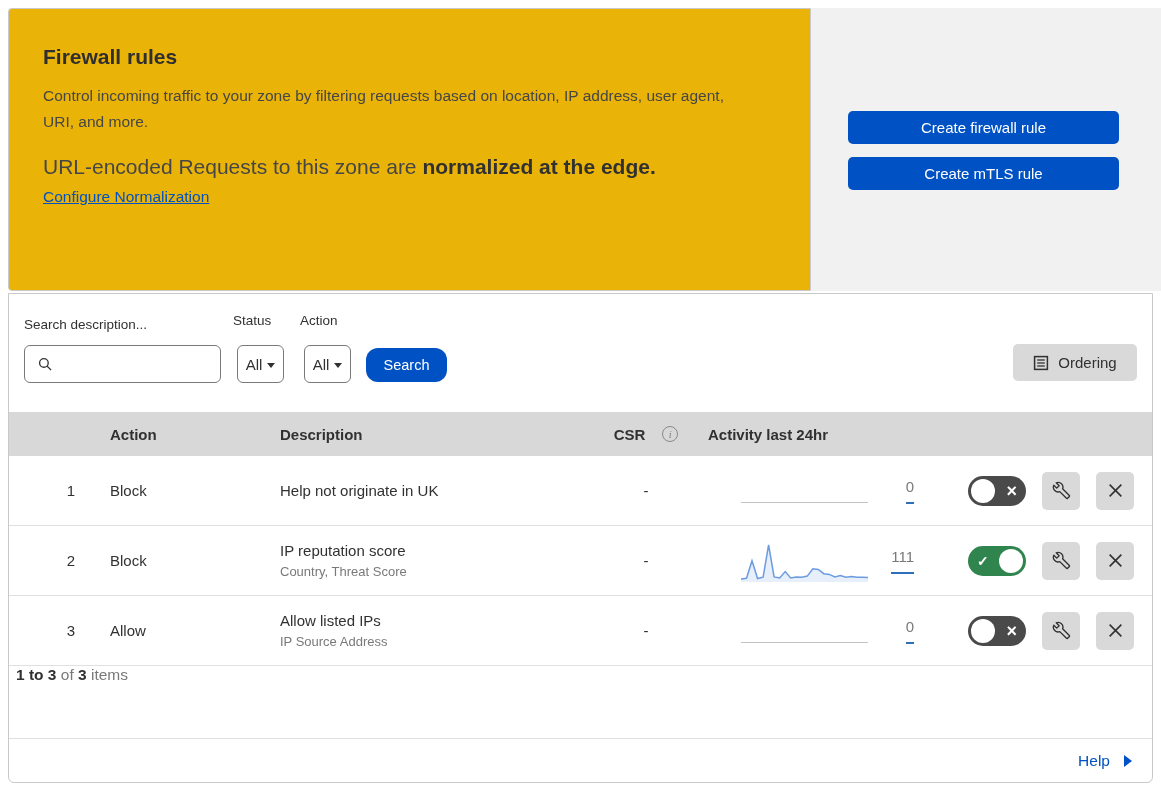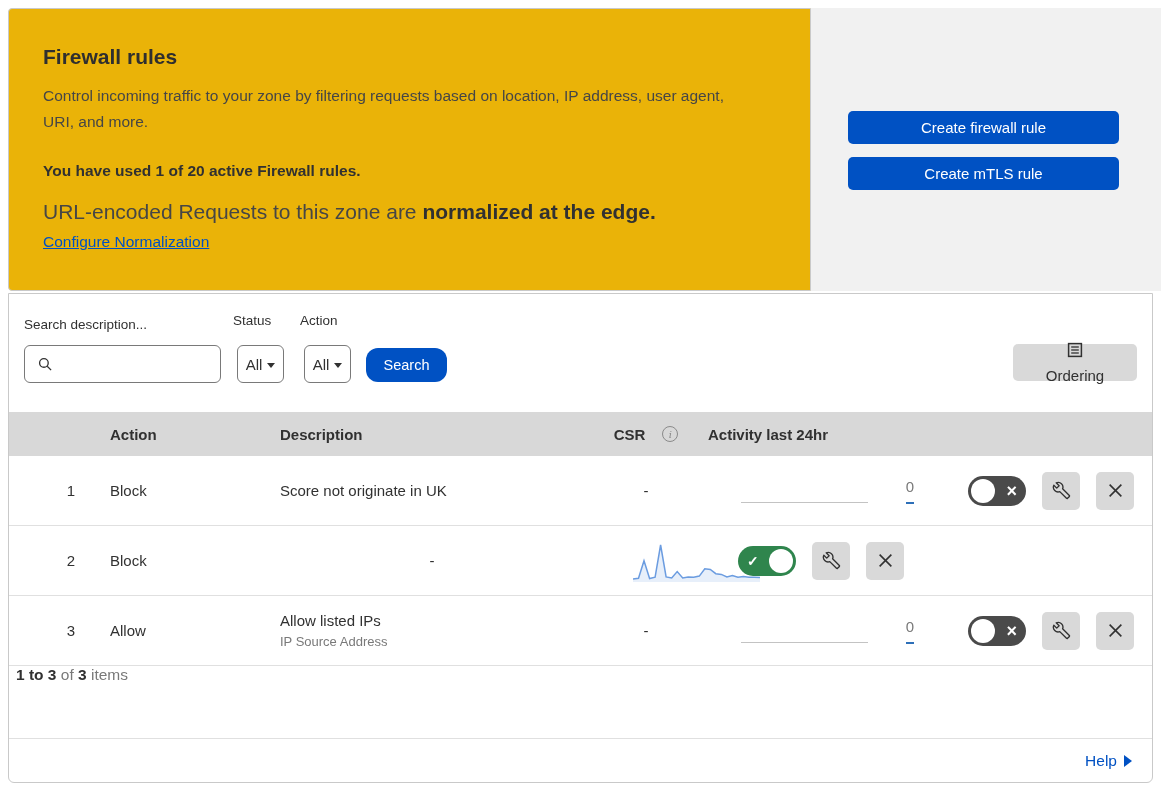--- a/index.html
+++ b/index.html
@@ -54,21 +54,21 @@
     display:flex; align-items:center; justify-content:center; gap:5px; font-size:15px; }
   .dd-status { left:228px; } .dd-action { left:295px; }
   .caret { width:0; height:0; border-left:4.5px solid transparent;
     border-right:4.5px solid transparent; border-top:5.5px solid #313131; margin-top:2px; }
   .btn-search { position:absolute; left:357px; top:54px; width:81px; height:34px;
     background:var(--accent-blue); color:#fff; border:none; border-radius:12px;
     font-size:14.5px; cursor:pointer; font-family:"Liberation Sans", sans-serif; }
   .btn-ordering { position:absolute; left:1004px; top:50px; width:124px; height:37px;
     background:var(--btn-gray); border:none; border-radius:5px; cursor:pointer;
     display:flex; align-items:center; justify-content:center; gap:9px;
-    font-size:15px; color:#313131; font-family:"Liberation Sans", sans-serif;flex-direction:column; }
+    font-size:15px; color:#313131; font-family:"Liberation Sans", sans-serif; }
 
   
   .grid-cols { display:grid; grid-template-columns:93px 170px 320px 108px 230px 1fr;
     align-items:center; }
   .table-header { position:absolute; left:0; top:118px; width:100%; height:44px;
     background:var(--header-bg); font-weight:600; font-size:15px; color:#313131; }
   .th-cell { padding-left:8px; }
   .th-csr { display:flex; align-items:center; justify-content:center; gap:17px; padding-left:0; }
   .info-icon { width:16px; height:16px; border:1.3px solid #8a8a8a; border-radius:50%;
     color:#8a8a8a; font-size:10px; font-family:"DejaVu Serif", serif; font-style:italic;
@@ -102,33 +102,32 @@
     border-radius:5px; cursor:pointer; display:flex; align-items:center; justify-content:center; }
 
   
   .items-footer { position:absolute; left:0; top:372px; width:100%; height:72px;
     display:flex; align-items:flex-start; padding:0 0 15px 7px; font-size:15.5px; }
   .items-footer .b { font-weight:700; color:#313131; }
   .items-footer .g { color:var(--muted); }
   .help-bar { position:absolute; left:0; top:444px; width:100%; height:44px;
     border-top:1px solid var(--line); display:flex; align-items:center;
     justify-content:flex-end; padding-right:20px; }
-  .help-link { display:flex; align-items:center; gap:7px; color:var(--accent-blue);
+  .help-link { display:flex; align-items:center; gap:14px; color:var(--accent-blue);
     font-size:15.5px; cursor:pointer; text-decoration:none;text-align:right; }
   .help-arrow { width:0; height:0; border-top:6px solid transparent;
     border-bottom:6px solid transparent; border-left:8px solid var(--accent-blue); }
 </style>
 </head>
 <body style="--accent-blue: #0051c3; --toggle-on: #2f854d; --toggle-off: #4a4a4a; --spark: #6b9ce0; --header-bg: #d8d8d8; --panel-bg: #f1f1f1; --btn-gray: #d9d9d9;">
 
 <section class="intro-card">
   <div class="intro-inner">
     <h1 class="page-title">Firewall rules</h1>
     <p class="intro-desc">Control incoming traffic to your zone by filtering requests based on location, IP address, user agent, URI, and more.</p>
-    <p class="usage-line">You have used 1 of 20 active Firewall rules.</p>
     <p class="norm-line"><span>URL-encoded Requests to this zone are </span><b>normalized at the edge.</b></p>
     <a class="norm-link">Configure Normalization</a>
   </div>
 </section>
 
 <aside class="action-panel">
   <button class="btn-primary btn-create-fw">Create firewall rule</button>
   <button class="btn-primary btn-create-mtls">Create mTLS rule</button>
 </aside>
 
@@ -184,21 +183,21 @@
     <div class="th-cell">Activity last 24hr</div>
     <div class="th-cell"></div>
   </div>
 
   <div class="rows-wrap">
 
     <div class="rule-row grid-cols">
       <div class="cell-num">1</div>
       <div class="cell-action">Block</div>
       <div class="cell-desc">
-        <div class="desc-main">Score not originate in UK</div>
+        <div class="desc-main">Help not originate in UK</div>
       </div>
       <div class="cell-csr">-</div>
       <div class="cell-activity">
         <div class="spark">
             <div class="flatline"></div>
           </div>
         <a class="count-link"><span class="count-inner">0</span></a>
       </div>
       <div class="cell-controls">
         <div class="toggle off">
@@ -220,20 +219,24 @@
                 <line x1="13.5" y1="2.5" x2="2.5" y2="13.5" stroke="#313131" stroke-width="1.5"></line>
               </svg>
           </span>
         </button>
       </div>
     </div>
 
     <div class="rule-row grid-cols">
       <div class="cell-num">2</div>
       <div class="cell-action">Block</div>
+      <div class="cell-desc">
+        <div class="desc-main">IP reputation score</div>
+        <div class="desc-sub">Country, Threat Score</div>
+      </div>
       <div class="cell-csr">-</div>
       <div class="cell-activity">
         <div class="spark">
             <svg width="127" height="40" viewBox="0 0 127 40">
               <polygon points="0,40 0.0,37.0 5.5,36.3 11.0,18.8 16.6,36.6 22.1,35.2 27.6,3.0 33.1,34.9 38.7,35.9 44.2,29.6 49.7,35.9 55.2,34.9 60.7,35.2 66.3,34.1 71.8,26.8 77.3,27.5 82.8,31.7 88.3,32.4 93.9,34.9 99.4,33.5 104.9,35.2 110.4,34.5 116.0,35.2 121.5,35.2 127.0,35.5 127,40" fill="rgba(107,156,224,0.16)"></polygon>
               <polyline points="0.0,37.0 5.5,36.3 11.0,18.8 16.6,36.6 22.1,35.2 27.6,3.0 33.1,34.9 38.7,35.9 44.2,29.6 49.7,35.9 55.2,34.9 60.7,35.2 66.3,34.1 71.8,26.8 77.3,27.5 82.8,31.7 88.3,32.4 93.9,34.9 99.4,33.5 104.9,35.2 110.4,34.5 116.0,35.2 121.5,35.2 127.0,35.5" fill="none" stroke="var(--spark)" stroke-width="1.5"></polyline>
             </svg>
           </div>
         <a class="count-link"><span class="count-inner">111</span></a>
       </div>

